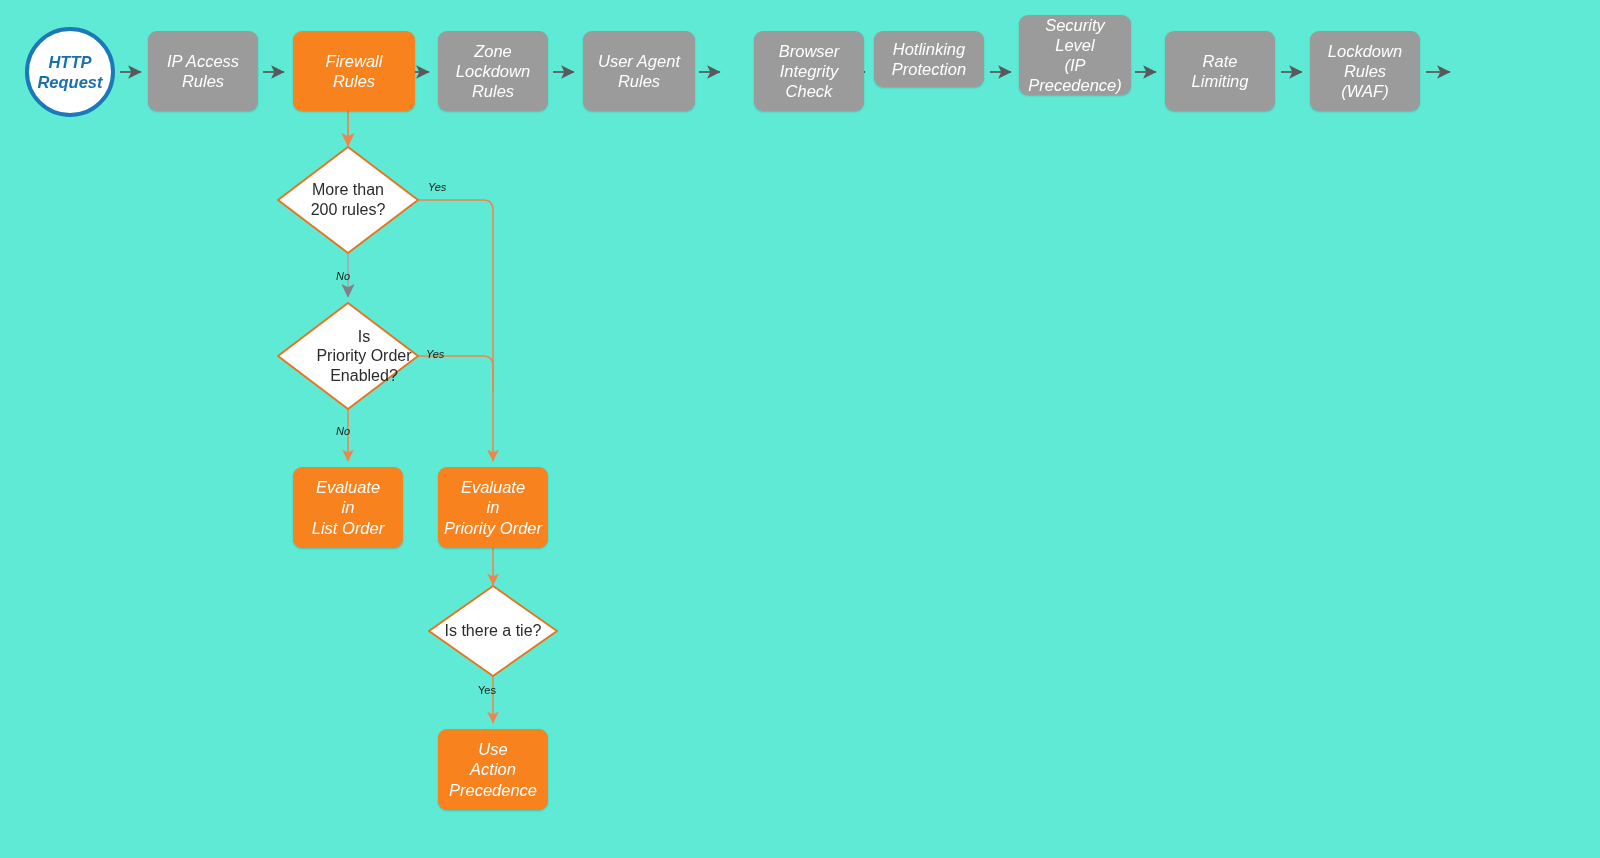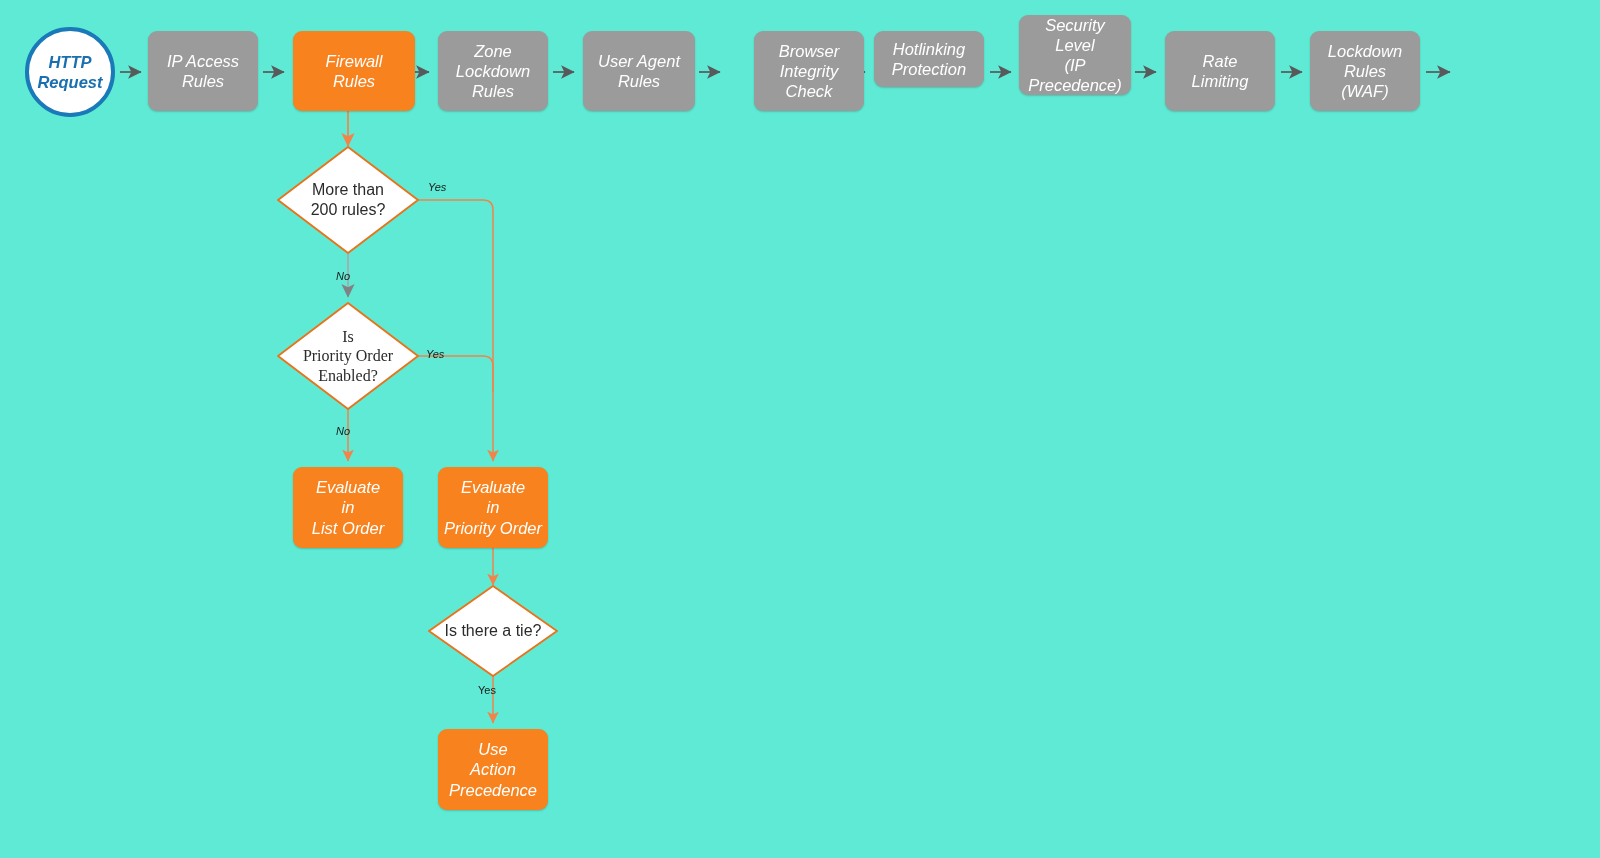--- a/index.html
+++ b/index.html
@@ -212,21 +212,21 @@
   </div>
 
 
   <div class="node decision" style="left:278px; top:147px; width:140px; height:106px;">
     <div class="dlabel">
       <div>More than</div>
       <div>200 rules?</div>
     </div>
   </div>
 
-  <div class="node decision" style="left:278px; top:303px; width:140px; height:106px;font-family:Liberation Serif, serif;">
+  <div class="node decision" style="left:294px; top:303px; width:140px; height:106px;">
     <div class="dlabel">
       <div>Is</div>
       <div>Priority Order</div>
       <div>Enabled?</div>
     </div>
   </div>
 
   <div class="node decision" style="left:429px; top:586px; width:128px; height:90px;">
     <div class="dlabel">
       <div>Is there a tie?</div>

